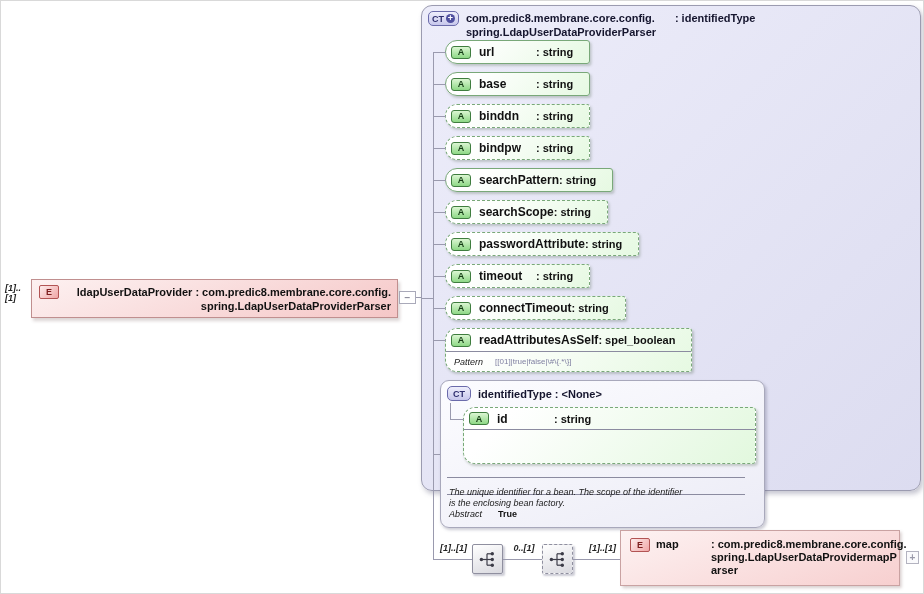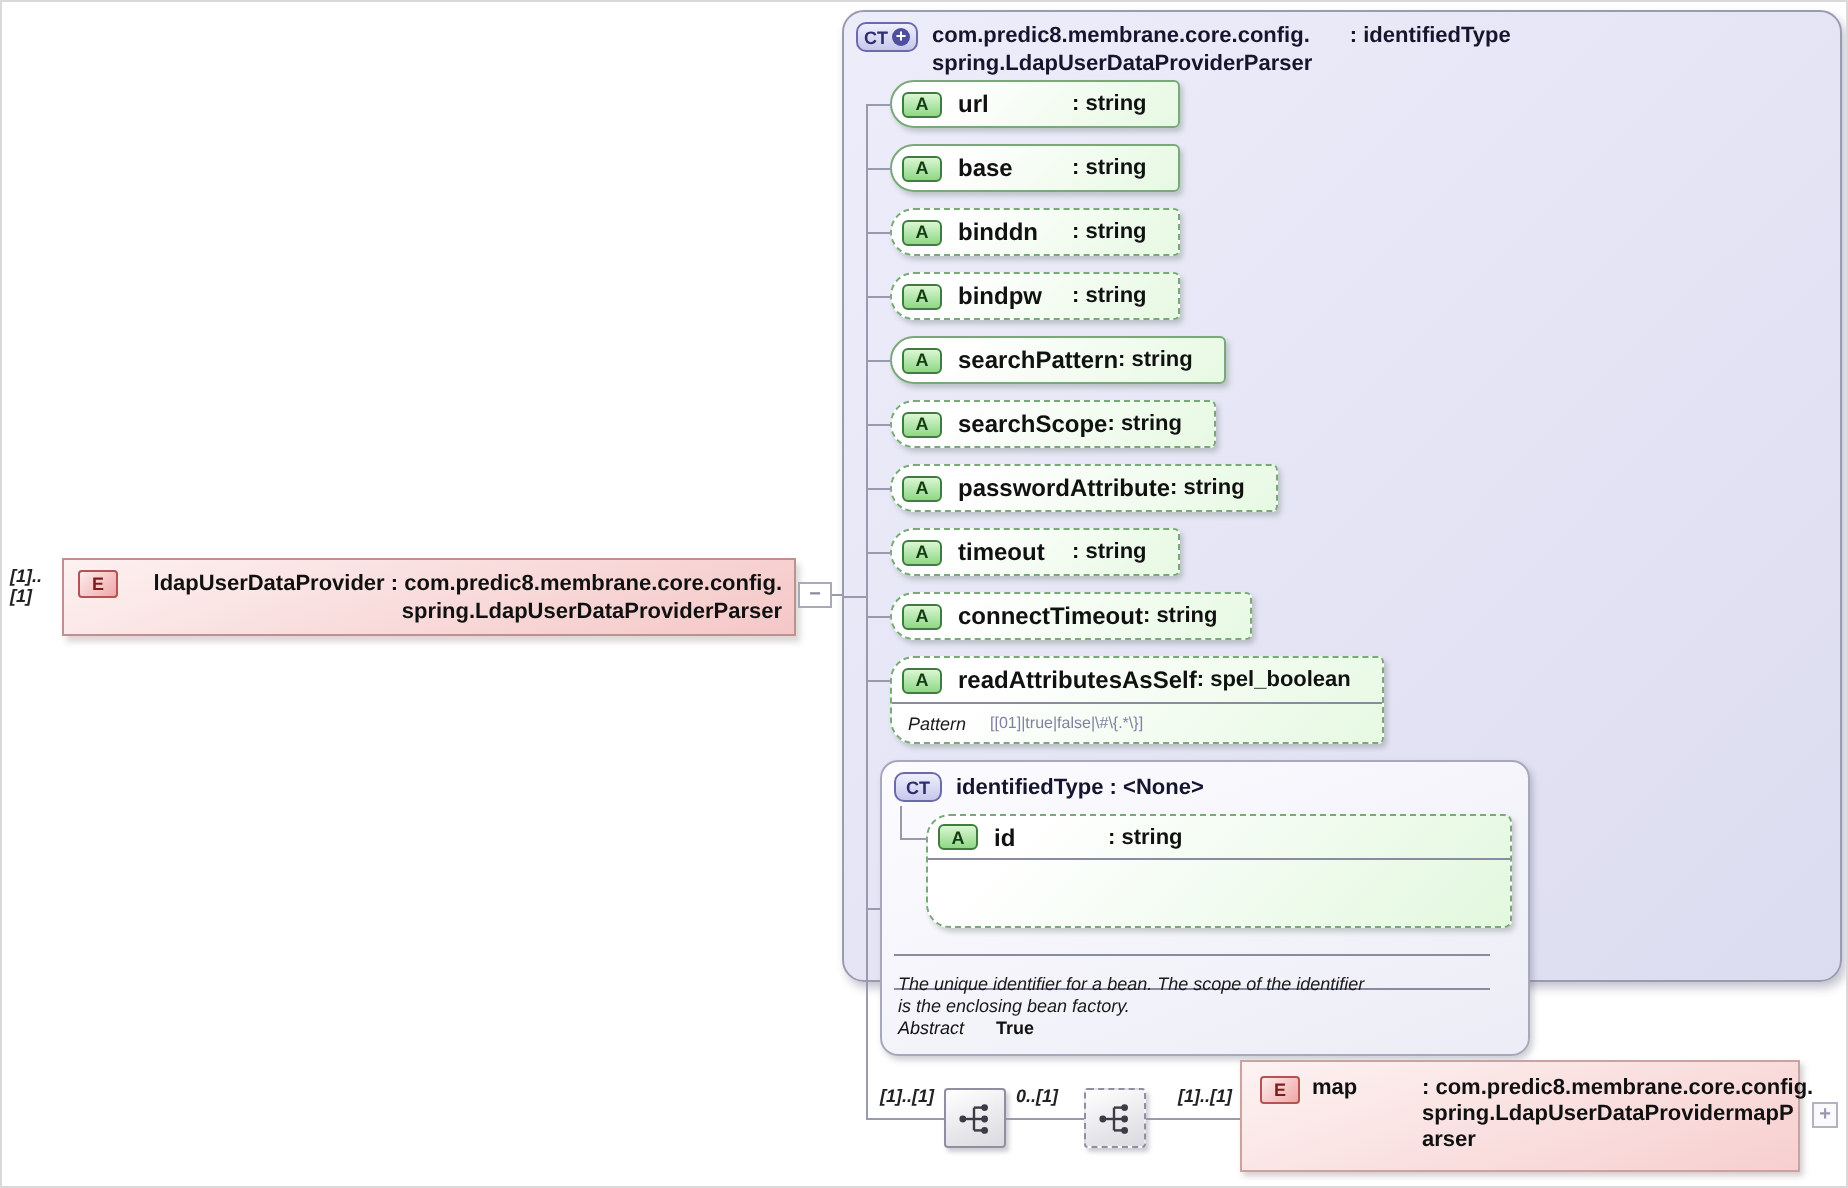--- a/index.html
+++ b/index.html
@@ -270,21 +270,21 @@
           <line x1="9" y1="3.8" x2="13.4" y2="3.8"></line>
           <line x1="9" y1="9.5" x2="13.4" y2="9.5"></line>
           <line x1="9" y1="15.2" x2="13.4" y2="15.2"></line>
           <circle cx="14.3" cy="3.8" r="1.7" stroke="none"></circle>
           <circle cx="14.3" cy="9.5" r="1.7" stroke="none"></circle>
           <circle cx="14.3" cy="15.2" r="1.7" stroke="none"></circle>
         </g>
       </svg>
     </div>
     <div class="hline" style="left:81px; top:553px; width:39px;"></div>
-    <div class="card" style="left:86px; top:537px; width:32px; text-align:left;">0..[1]</div>
+    <div class="card" style="left:86px; top:537px; width:32px; text-align:center;">0..[1]</div>
     <div class="seq-icon dashed" style="left:120px;">
       <svg width="19" height="19" viewBox="0 0 19 19">
         <g stroke="#3c3c48" stroke-width="1.2" fill="#3c3c48">
           <circle cx="3.4" cy="9.5" r="1.7" stroke="none"></circle>
           <line x1="3.4" y1="9.5" x2="9" y2="9.5"></line>
           <line x1="9" y1="3.8" x2="9" y2="15.2"></line>
           <line x1="9" y1="3.8" x2="13.4" y2="3.8"></line>
           <line x1="9" y1="9.5" x2="13.4" y2="9.5"></line>
           <line x1="9" y1="15.2" x2="13.4" y2="15.2"></line>
           <circle cx="14.3" cy="3.8" r="1.7" stroke="none"></circle>

